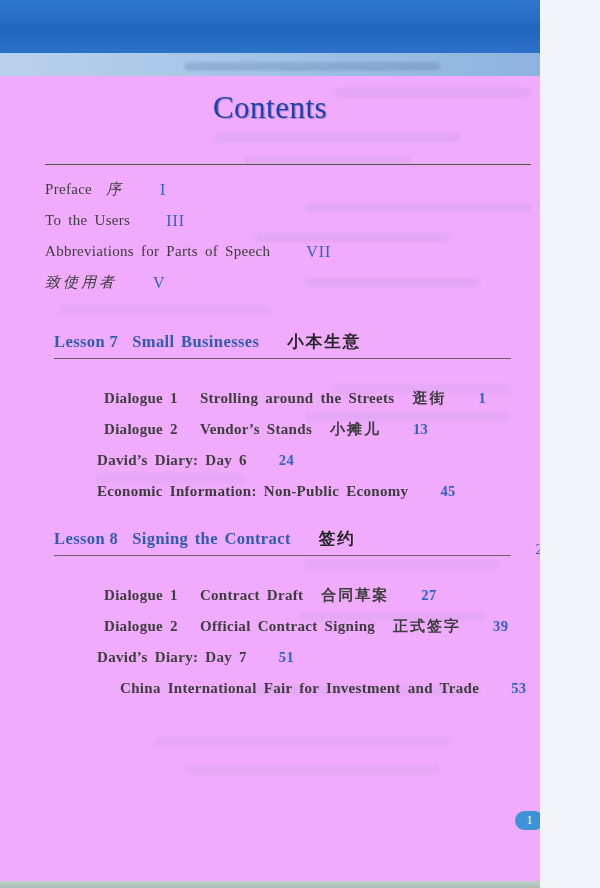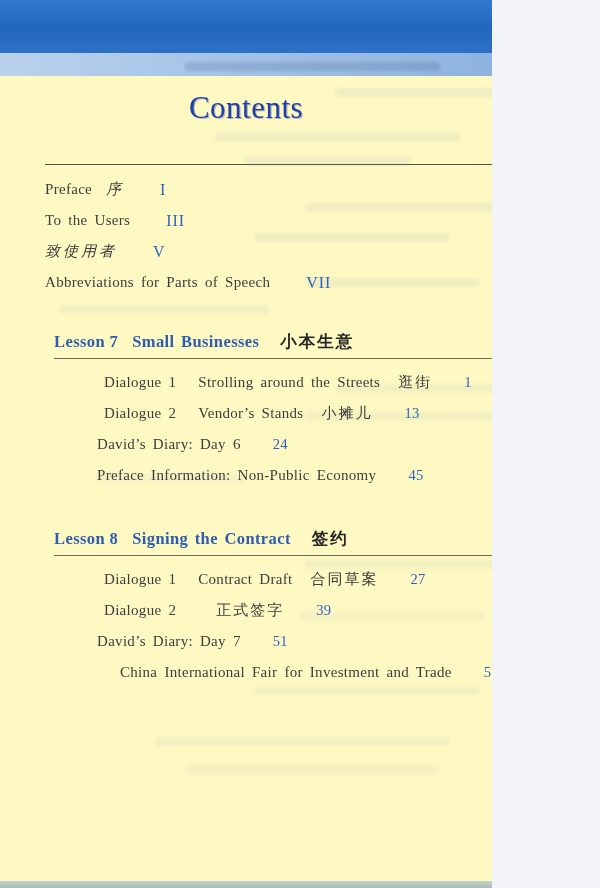--- a/index.html
+++ b/index.html
@@ -1,20 +1,21 @@
 <!DOCTYPE html>
 <html><head>
 <meta charset="utf-8">
 <style>
   html,body{margin:0;padding:0;background:#f3f4f9;}
   .sheet{
     position:relative;width:492px;height:888px;overflow:hidden;
-    background:#fef9c3;
+    background:#f0abfc;
     font-family:"Liberation Serif","DejaVu Serif",serif;
     color:#3d3d3d;
+    padding-left:48px;
   }
   
   .band-top{position:absolute;top:0;left:0;width:100%;height:53px;
     background:linear-gradient(180deg,#3078cd 0%,#2267be 55%,#2d72c8 100%);}
   .band-light{position:absolute;top:53px;left:0;width:100%;height:23px;
     background:linear-gradient(90deg,#bad1ec 0%,#a5c4e7 45%,#8eb3de 100%);}
   
   .page-title{position:absolute;top:90px;left:0;width:100%;text-align:center;
     font-size:31px;color:#1c41ad;letter-spacing:.5px;
     text-shadow:1.3px 1.3px 0 rgba(52,52,120,.35);}
@@ -26,26 +27,26 @@
   .fm-zh{margin-left:14px;font-family:"DejaVu Sans",sans-serif;font-size:15px;letter-spacing:3px;font-style:italic;}
   .fm-zh.solo{margin-left:0;}
   .fm-page{margin-left:36px;color:#2f62c4;font-size:16px;letter-spacing:1px;}
   
   .lesson{position:absolute;left:54px;width:510px;}
   .lesson-7{top:331px;}
   .lesson-8{top:528px;}
   .lesson-head{display:flex;align-items:baseline;height:23px;font-size:16.5px;white-space:nowrap;}
   .lesson-no{color:#2e5cb0;font-weight:bold;letter-spacing:.4px;}
   .lesson-title{color:#2e5cb0;font-weight:bold;margin-left:14px;letter-spacing:.4px;word-spacing:2px;}
-  .lesson-zh{margin-left:21px;font-family:"DejaVu Sans",sans-serif;font-weight:bold;
+  .lesson-zh{margin-left:28px;font-family:"DejaVu Sans",sans-serif;font-weight:bold;
     font-size:16.5px;color:#262626;letter-spacing:2px;}
   .lesson-rule{margin-top:4px;width:457px;border-top:1.5px solid rgba(75,75,65,.8);}
   .lesson-page{position:absolute;top:13px;left:468px;width:42px;text-align:center;
     color:#2f62c4;font-size:15px;}
-  .items{margin-top:8px;}
+  .items{margin-top:24px;font-weight:bold;}
   .toc-row{height:31px;display:flex;align-items:center;font-size:15px;
     word-spacing:3px;letter-spacing:.3px;white-space:nowrap;}
   .ind-dialogue{padding-left:50px;}
   .ind-item{padding-left:43px;}
   .ind-sub{padding-left:66px;}
   .row-prefix{margin-right:22px;}
   .row-zh{margin-left:18px;font-family:"DejaVu Sans",sans-serif;letter-spacing:2px;font-size:15px;}
   .row-page{margin-left:32px;color:#2f62c4;font-size:14.5px;}
   
   .page-badge{position:absolute;top:811px;left:515px;width:29px;height:19px;
@@ -107,28 +108,28 @@
       <span>Preface</span>
       <span class="fm-zh">序</span>
       <span class="fm-page">I</span>
     </div>
     <div class="fm-row">
       <span>To the Users</span>
 
       <span class="fm-page">III</span>
     </div>
     <div class="fm-row">
+      <span>Abbreviations for Parts of Speech</span>
+
+      <span class="fm-page">VII</span>
+    </div>
+    <div class="fm-row">
 
       <span class="fm-zh solo">致使用者</span>
       <span class="fm-page">V</span>
-    </div>
-    <div class="fm-row">
-      <span>Abbreviations for Parts of Speech</span>
-
-      <span class="fm-page">VII</span>
     </div>
   </div>
 
   <section class="lesson lesson-7">
     <div class="lesson-head">
       <span class="lesson-no">Lesson 7</span>
       <span class="lesson-title">Small Businesses</span>
       <span class="lesson-zh">小本生意</span>
     </div>
     <div class="lesson-rule"></div>
@@ -147,21 +148,21 @@
         <span class="row-page">13</span>
       </div>
       <div class="toc-row ind-item">
 
         <span>David’s Diary: Day 6</span>
 
         <span class="row-page">24</span>
       </div>
       <div class="toc-row ind-item">
 
-        <span>Preface Information: Non-Public Economy</span>
+        <span>Economic Information: Non-Public Economy</span>
 
         <span class="row-page">45</span>
       </div>
     </div>
   </section>
 
   <section class="lesson lesson-8">
     <div class="lesson-head">
       <span class="lesson-no">Lesson 8</span>
       <span class="lesson-title">Signing the Contract</span>
@@ -171,20 +172,21 @@
     <span class="lesson-page">27</span>
     <div class="items">
       <div class="toc-row ind-dialogue">
         <span class="row-prefix">Dialogue 1</span>
         <span>Contract Draft</span>
         <span class="row-zh">合同草案</span>
         <span class="row-page">27</span>
       </div>
       <div class="toc-row ind-dialogue">
         <span class="row-prefix">Dialogue 2</span>
+        <span>Official Contract Signing</span>
         <span class="row-zh">正式签字</span>
         <span class="row-page">39</span>
       </div>
       <div class="toc-row ind-item">
 
         <span>David’s Diary: Day 7</span>
 
         <span class="row-page">51</span>
       </div>
       <div class="toc-row ind-sub">

